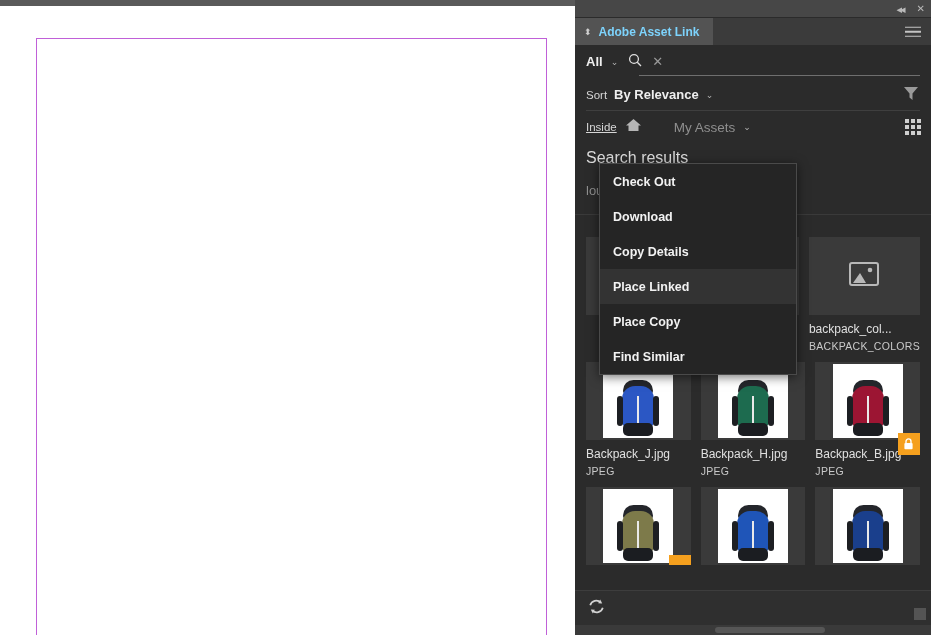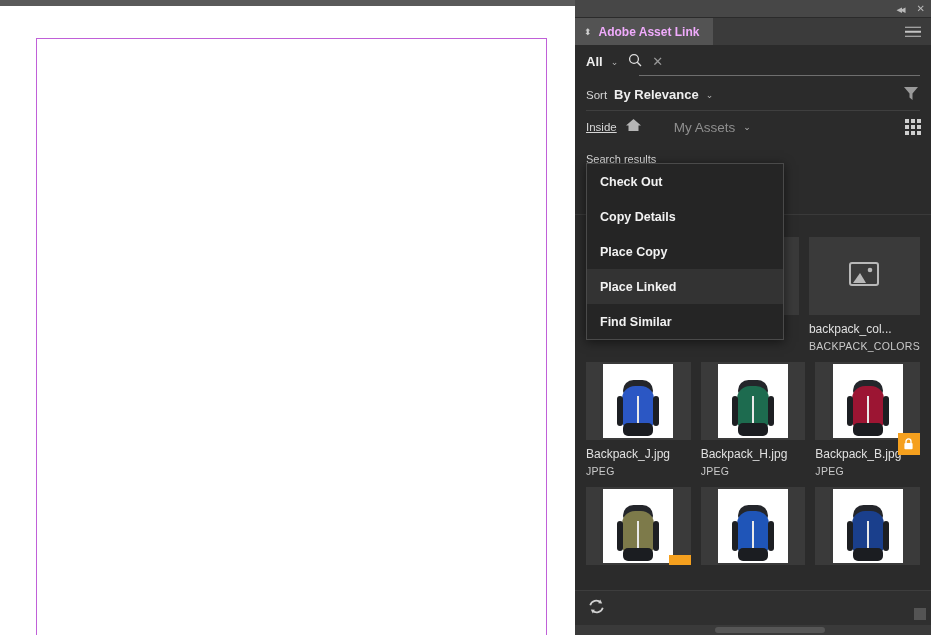--- a/index.html
+++ b/index.html
@@ -46,21 +46,21 @@
   #tabrow {
     position:relative; height:27px; background:#3b3b3b;
     display:flex; align-items:stretch;
   }
   #panel-tab {
     background:#535353; display:flex; align-items:center;
     padding:0 14px 0 9px; gap:7px; height:27px;
   }
   #panel-tab .drag-ico { font-size:9px; color:#cfcfcf; }
   #panel-tab .tab-label {
-    font-size:12px; font-weight:bold; color:#f0abfc; white-space:nowrap;
+    font-size:12px; font-weight:bold; color:#7dd3fc; white-space:nowrap;
   }
   #hamburger {
     position:absolute; right:10px; top:50%; transform:translateY(-50%);
     width:16px; cursor:pointer;
   }
   #hamburger span {
     display:block; height:1.5px; background:#c4c4c4; margin:3px 0;
   }
 
   
@@ -103,21 +103,21 @@
   #gridview-ico {
     position:absolute; right:10px; top:50%; transform:translateY(-50%);
     display:grid; grid-template-columns:repeat(3,4px); gap:2px; cursor:pointer;
   }
   #gridview-ico i { display:block; width:4px; height:4px; background:#cfcfcf; }
 
   
   #results-head {
     position:relative; padding:6px 11px 0 11px; height:24px;
   }
-  #results-title { font-size:11px; color:#dcdcdc; }
+  #results-title { font-size:16px; color:#dcdcdc; }
   #cloud-row {
     position:relative; height:48px; padding:14px 11px 0 11px;
   }
   #cloud-label { font-size:13px; color:#8f8f8f; }
   #cloud-divider {
     position:absolute; left:0; right:0; bottom:0; height:1px; background:#3a3a3a;
   }
 
   
   #assets {
@@ -184,21 +184,21 @@
   #hscroll {
     position:absolute; left:0; right:0; bottom:0; height:10px; background:#3a3a3a;
   }
   #hscroll-thumb {
     position:absolute; left:140px; width:110px; top:2px; height:6px;
     background:#565656; border-radius:3px;
   }
 
   
   #ctxmenu {
-    position:absolute; left:11px; top:163px; width:198px;
+    position:absolute; left:24px; top:163px; width:198px;
     background:#252525; border:1px solid #4a4a4a;
     box-shadow:0 2px 10px rgba(0,0,0,.55); z-index:50;
   }
   .ctx-item {
     height:35px; display:flex; align-items:center; padding:0 0 0 13px;
     font-size:12.5px; font-weight:bold; color:#f2f2f2; cursor:pointer;
   }
   .ctx-item.hl { background:#333333; }
 </style>
 </head>
@@ -416,27 +416,30 @@
         </div>
       </div>
 
     </div>
 
     <div id="ctxmenu">
       <div class="ctx-item">
         <span>Check Out</span>
       </div>
       <div class="ctx-item">
+        <span>Download</span>
+      </div>
+      <div class="ctx-item">
         <span>Copy Details</span>
+      </div>
+      <div class="ctx-item hl">
+        <span>Place Linked</span>
       </div>
       <div class="ctx-item">
         <span>Place Copy</span>
-      </div>
-      <div class="ctx-item hl">
-        <span>Place Linked</span>
       </div>
       <div class="ctx-item">
         <span>Find Similar</span>
       </div>
     </div>
 
     <div id="bottombar">
       <span id="refresh-ico">
         <svg width="19" height="19" viewBox="0 0 19 19">
           <path d="M3.2 8.3a6.3 6.3 0 0110.6-2.6" fill="none" stroke="#d2d2d2" stroke-width="1.7"></path>

